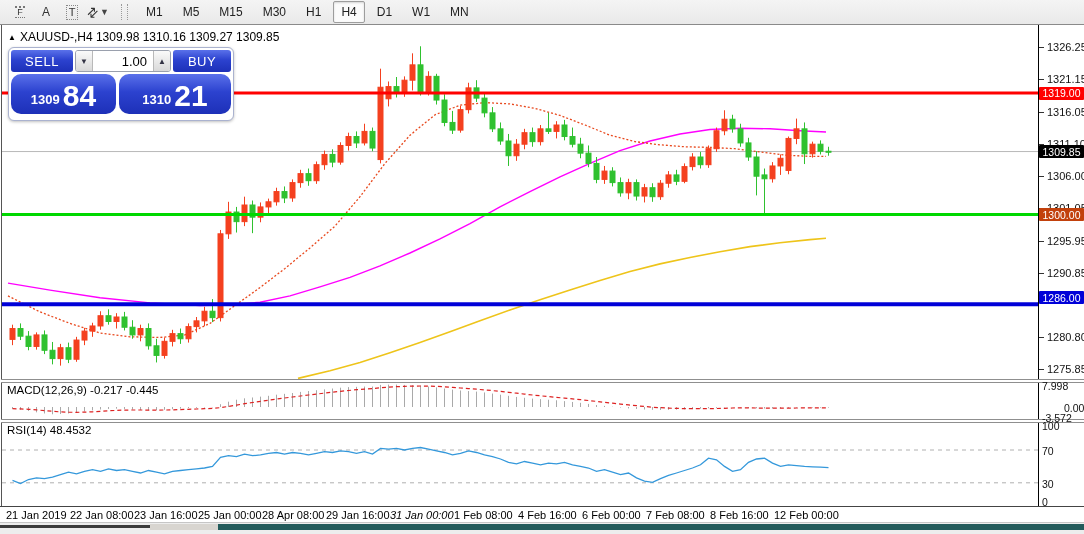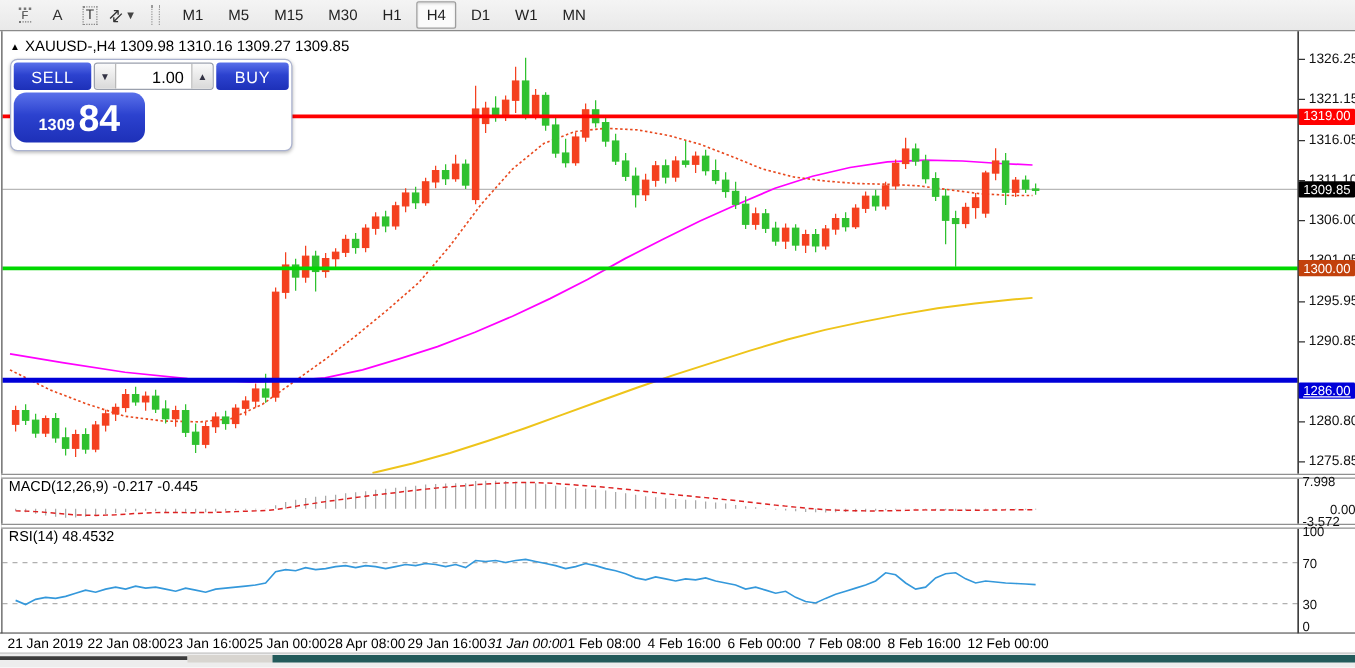--- a/index.html
+++ b/index.html
@@ -452,20 +452,24 @@
           <div class="vol-val">1.00</div>
           <div class="spin">▲</div>
         </div>
         <div class="blue buy-btn">BUY</div>
       </div>
       <div class="trade-grid2">
         <div class="blue price-box">
           <span class="small">1309</span>
           <span class="big">84</span>
         </div>
+        <div class="blue price-box">
+          <span class="small">1310</span>
+          <span class="big">21</span>
+        </div>
       </div>
     </div>
 
 
     <div class="divider" id="div1"></div>
     <div class="divider" id="div2"></div>
     <div id="axis-bottom"></div>
 
     <div class="panel-label" id="macd-label">MACD(12,26,9) -0.217 -0.445</div>
     <div class="panel-label" id="rsi-label">RSI(14) 48.4532</div>
@@ -494,21 +498,21 @@
         <div class="ind-label" style="top: 354.606px;">7.998</div>
         <div class="ind-label" style="top: 377px; padding-left: 22px;">0.00</div>
         <div class="ind-label" style="top: 387.002px;">-3.572</div>
         <div class="ind-label" style="top: 395.4px;">100</div>
         <div class="ind-label" style="top: 420px;">70</div>
         <div class="ind-label" style="top: 452.8px;">30</div>
         <div class="ind-label" style="top: 471px;">0</div>
         <div class="price-badge" style="top: 61.5px; background: rgb(255, 0, 0);">1319.00</div>
         <div class="price-badge" style="top: 120.06px; background: rgb(0, 0, 0);">1309.85</div>
         <div class="price-badge" style="top: 183.1px; background: #c2410c;">1300.00</div>
-        <div class="price-badge" style="top: 281px; background: rgb(0, 0, 216); text-decoration: underline;">1286.00</div>
+        <div class="price-badge" style="top: 266px; background: rgb(0, 0, 216);">1286.00</div>
       </div>
     <div id="time-axis">
         <div class="date-label" style="left: 6px;">21 Jan 2019</div>
         <div class="date-label" style="left: 70px;">22 Jan 08:00</div>
         <div class="date-label" style="left: 134px;">23 Jan 16:00</div>
         <div class="date-label" style="left: 198px;">25 Jan 00:00</div>
         <div class="date-label" style="left: 262px;">28 Apr 08:00</div>
         <div class="date-label" style="left: 326px;">29 Jan 16:00</div>
         <div class="date-label" style="left: 390px; font-style: italic;">31 Jan 00:00</div>
         <div class="date-label" style="left: 454px;">1 Feb 08:00</div>

